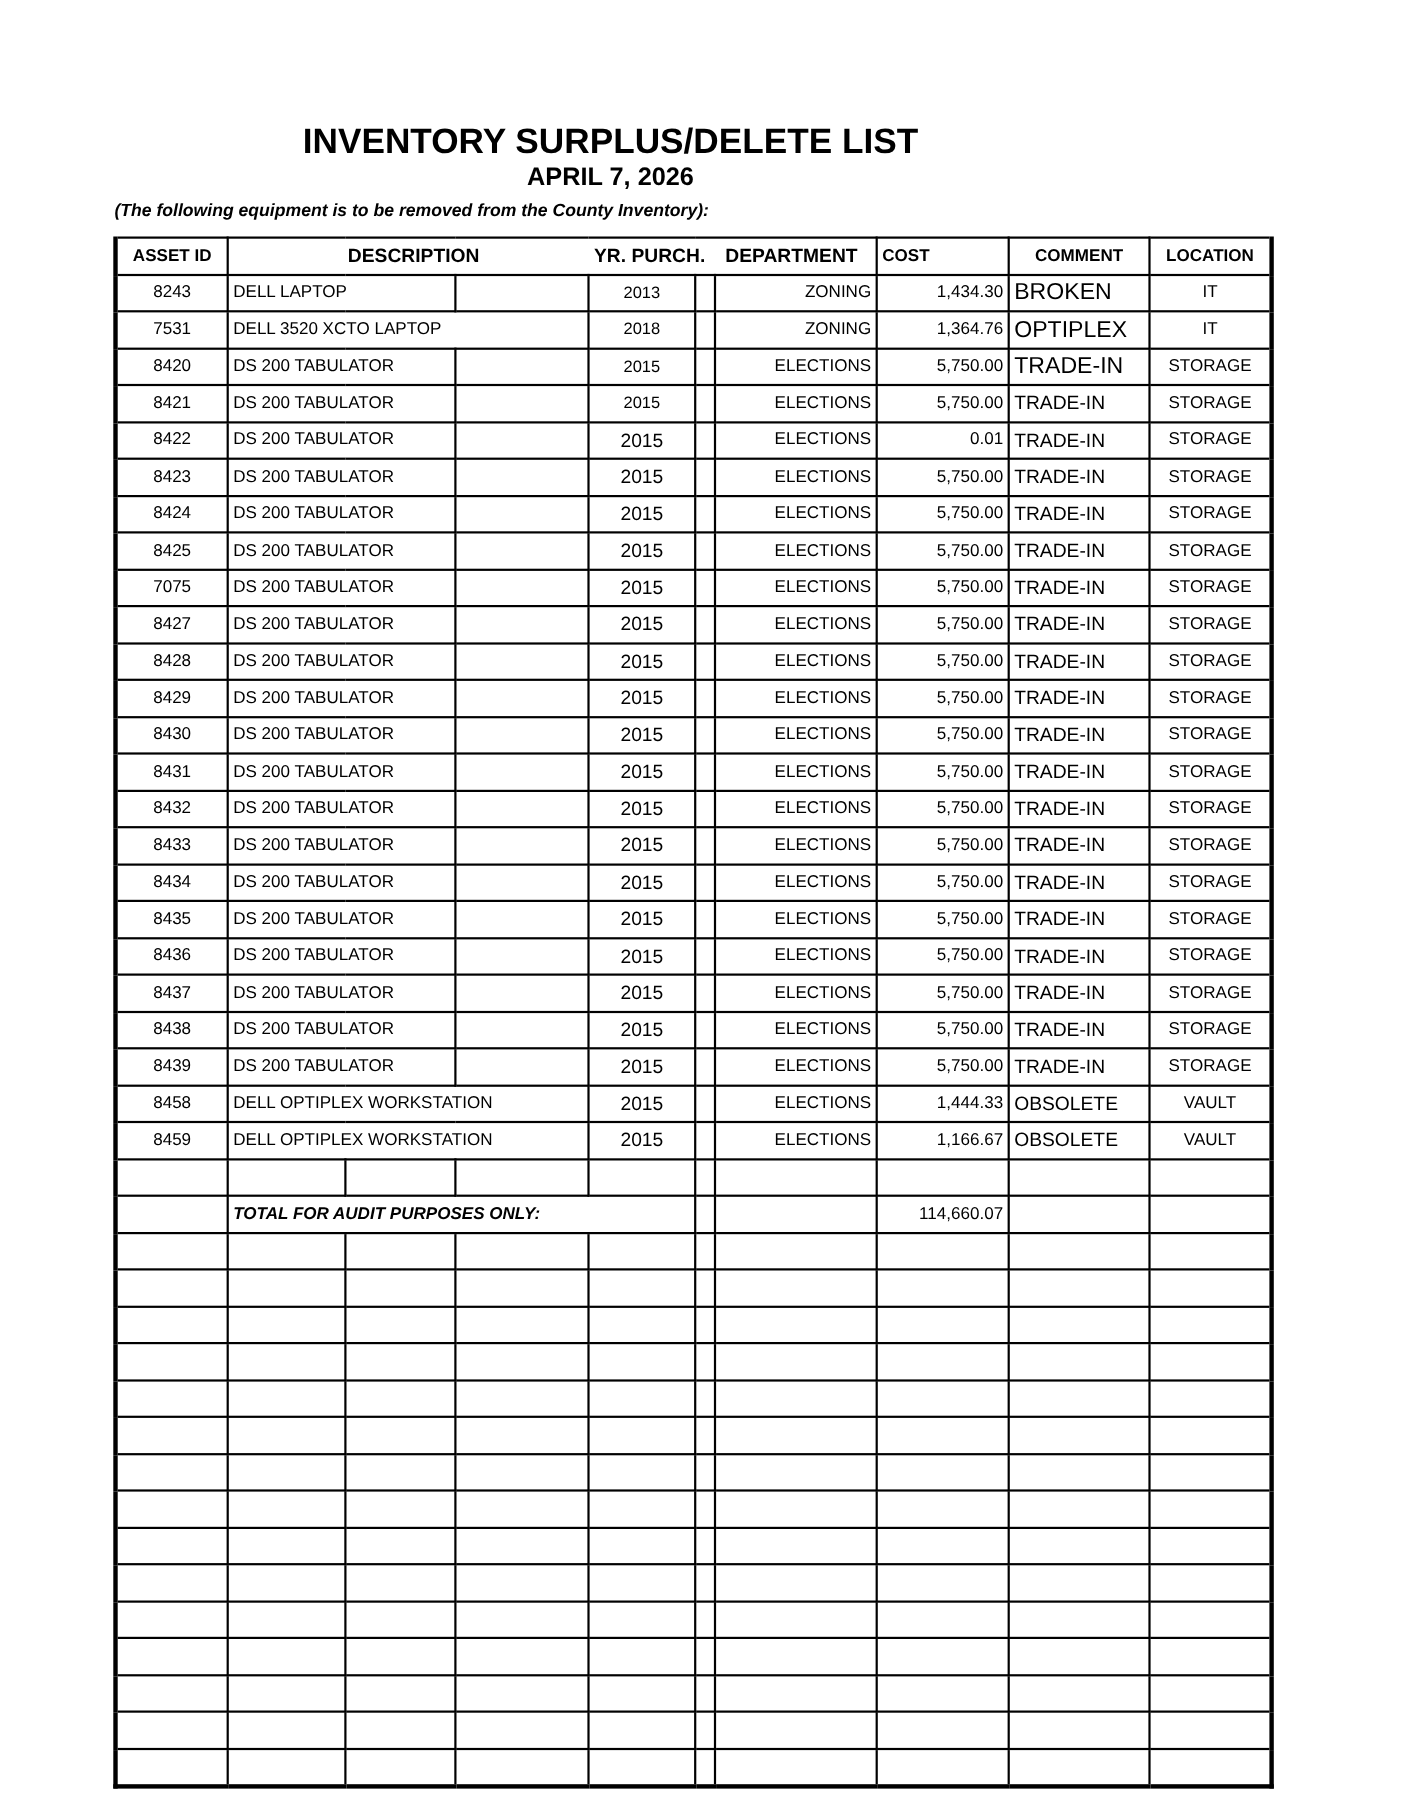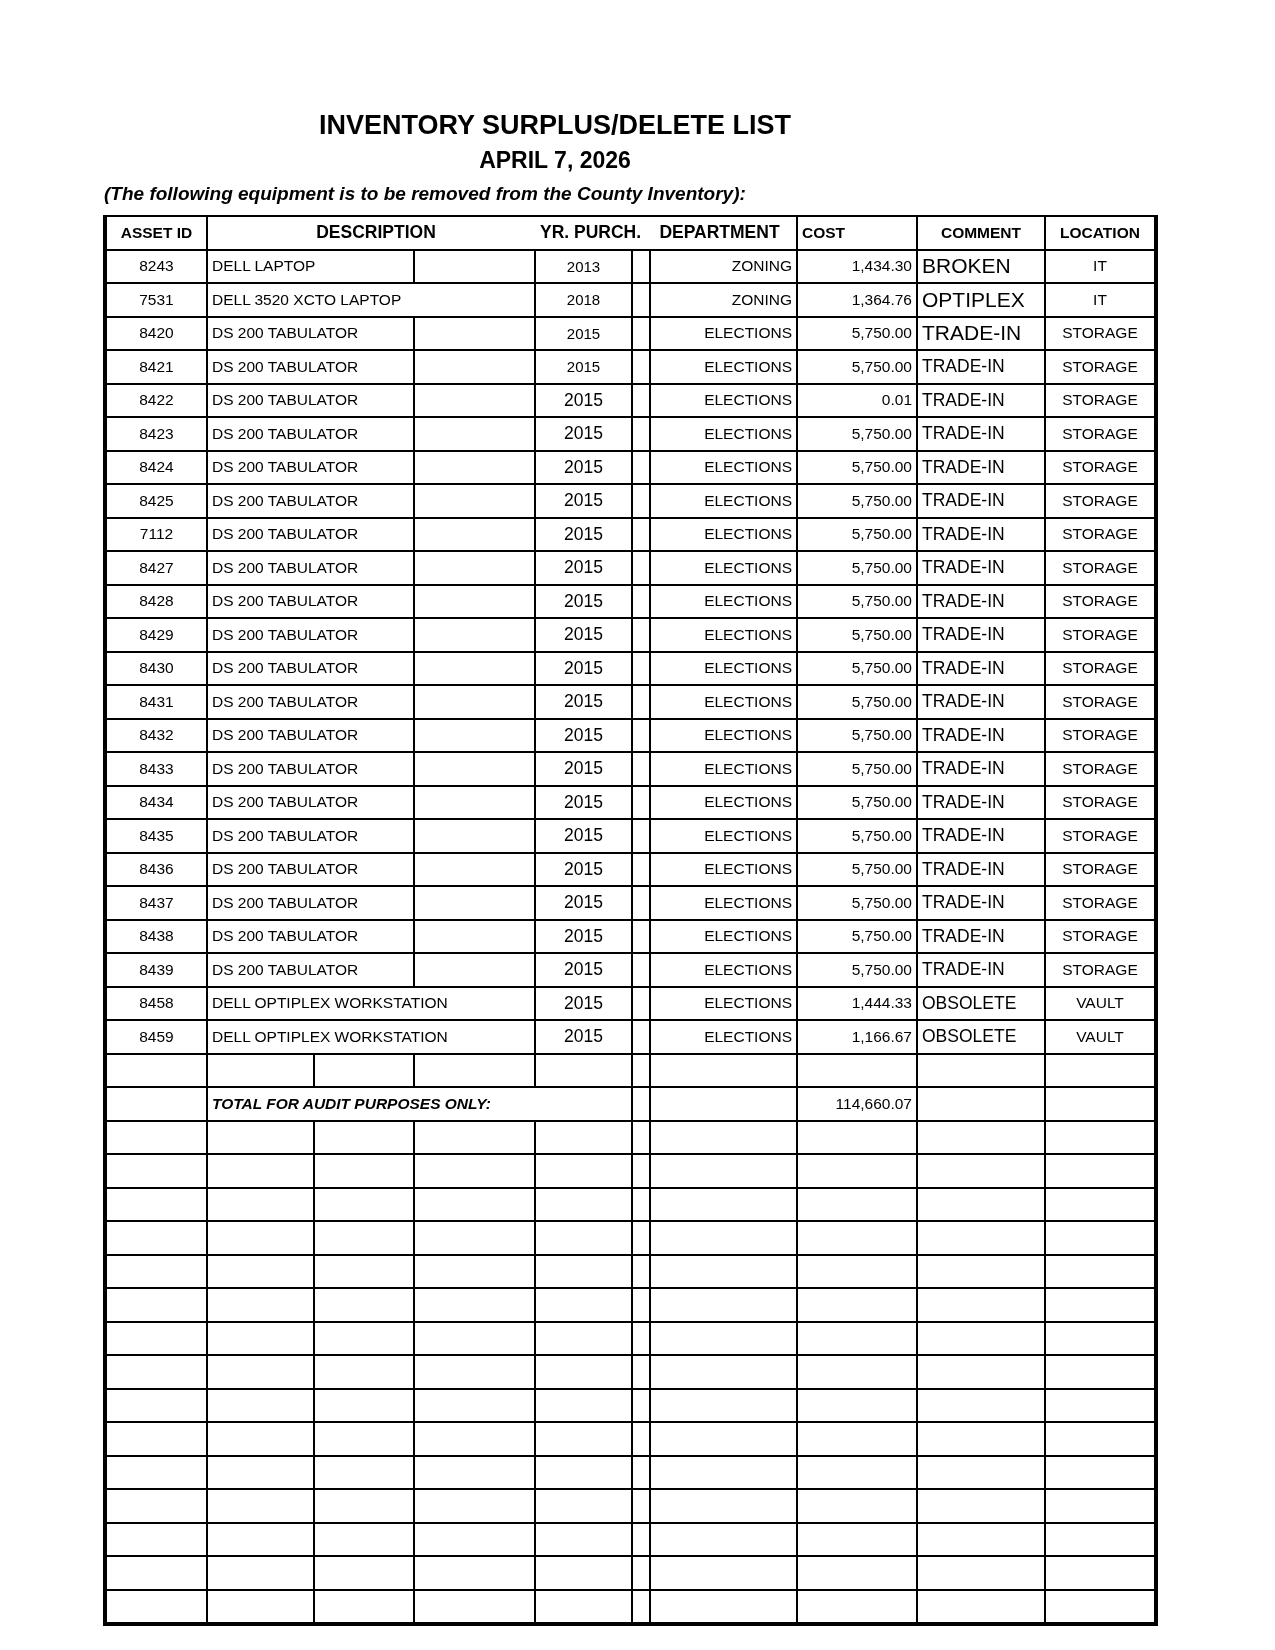--- a/index.html
+++ b/index.html
@@ -10,31 +10,31 @@
   }
   .page {
     position: relative;
     width: 1275px;
     height: 1650px;
     background: #ffffff;
     overflow: hidden;
   }
   .page-title {
     position: absolute; left: 105px; top: 110px; width: 900px;
-    text-align: center; font-size: 27px; font-weight: bold;
+    text-align: center; font-size: 32px; font-weight: bold;
     white-space: nowrap;
   }
   .page-date {
     position: absolute; left: 105px; top: 147px; width: 900px;
     text-align: center; font-size: 23px; font-weight: bold;
     white-space: nowrap;
   }
   .page-note {
     position: absolute; left: 104px; top: 183px;
-    font-size: 19px; font-weight: bold; font-style: italic;
+    font-size: 16px; font-weight: bold; font-style: italic;
     white-space: nowrap;
   }
   table.inv {
     position: absolute; left: 103px; top: 215px;
     width: 1051px;
     border-collapse: collapse; table-layout: fixed;
   }
   table.inv td {
     border: 2px solid #000;
     padding: 0 4px;
@@ -221,21 +221,21 @@
           <td class="td-desc" colspan="2">DS 200 TABULATOR</td>
           <td class="td-descC"></td>
           <td class="td-year lg">2015</td>
           <td class="td-narrow"></td>
           <td class="td-dept">ELECTIONS</td>
           <td class="td-cost">5,750.00</td>
           <td class="td-cmt lg">TRADE-IN</td>
           <td class="td-loc col-last">STORAGE</td>
         </tr>
         <tr class="data-row">
-          <td class="td-asset col-first">7112</td>
+          <td class="td-asset col-first">7075</td>
           <td class="td-desc" colspan="2">DS 200 TABULATOR</td>
           <td class="td-descC"></td>
           <td class="td-year lg">2015</td>
           <td class="td-narrow"></td>
           <td class="td-dept">ELECTIONS</td>
           <td class="td-cost">5,750.00</td>
           <td class="td-cmt lg">TRADE-IN</td>
           <td class="td-loc col-last">STORAGE</td>
         </tr>
         <tr class="data-row">

